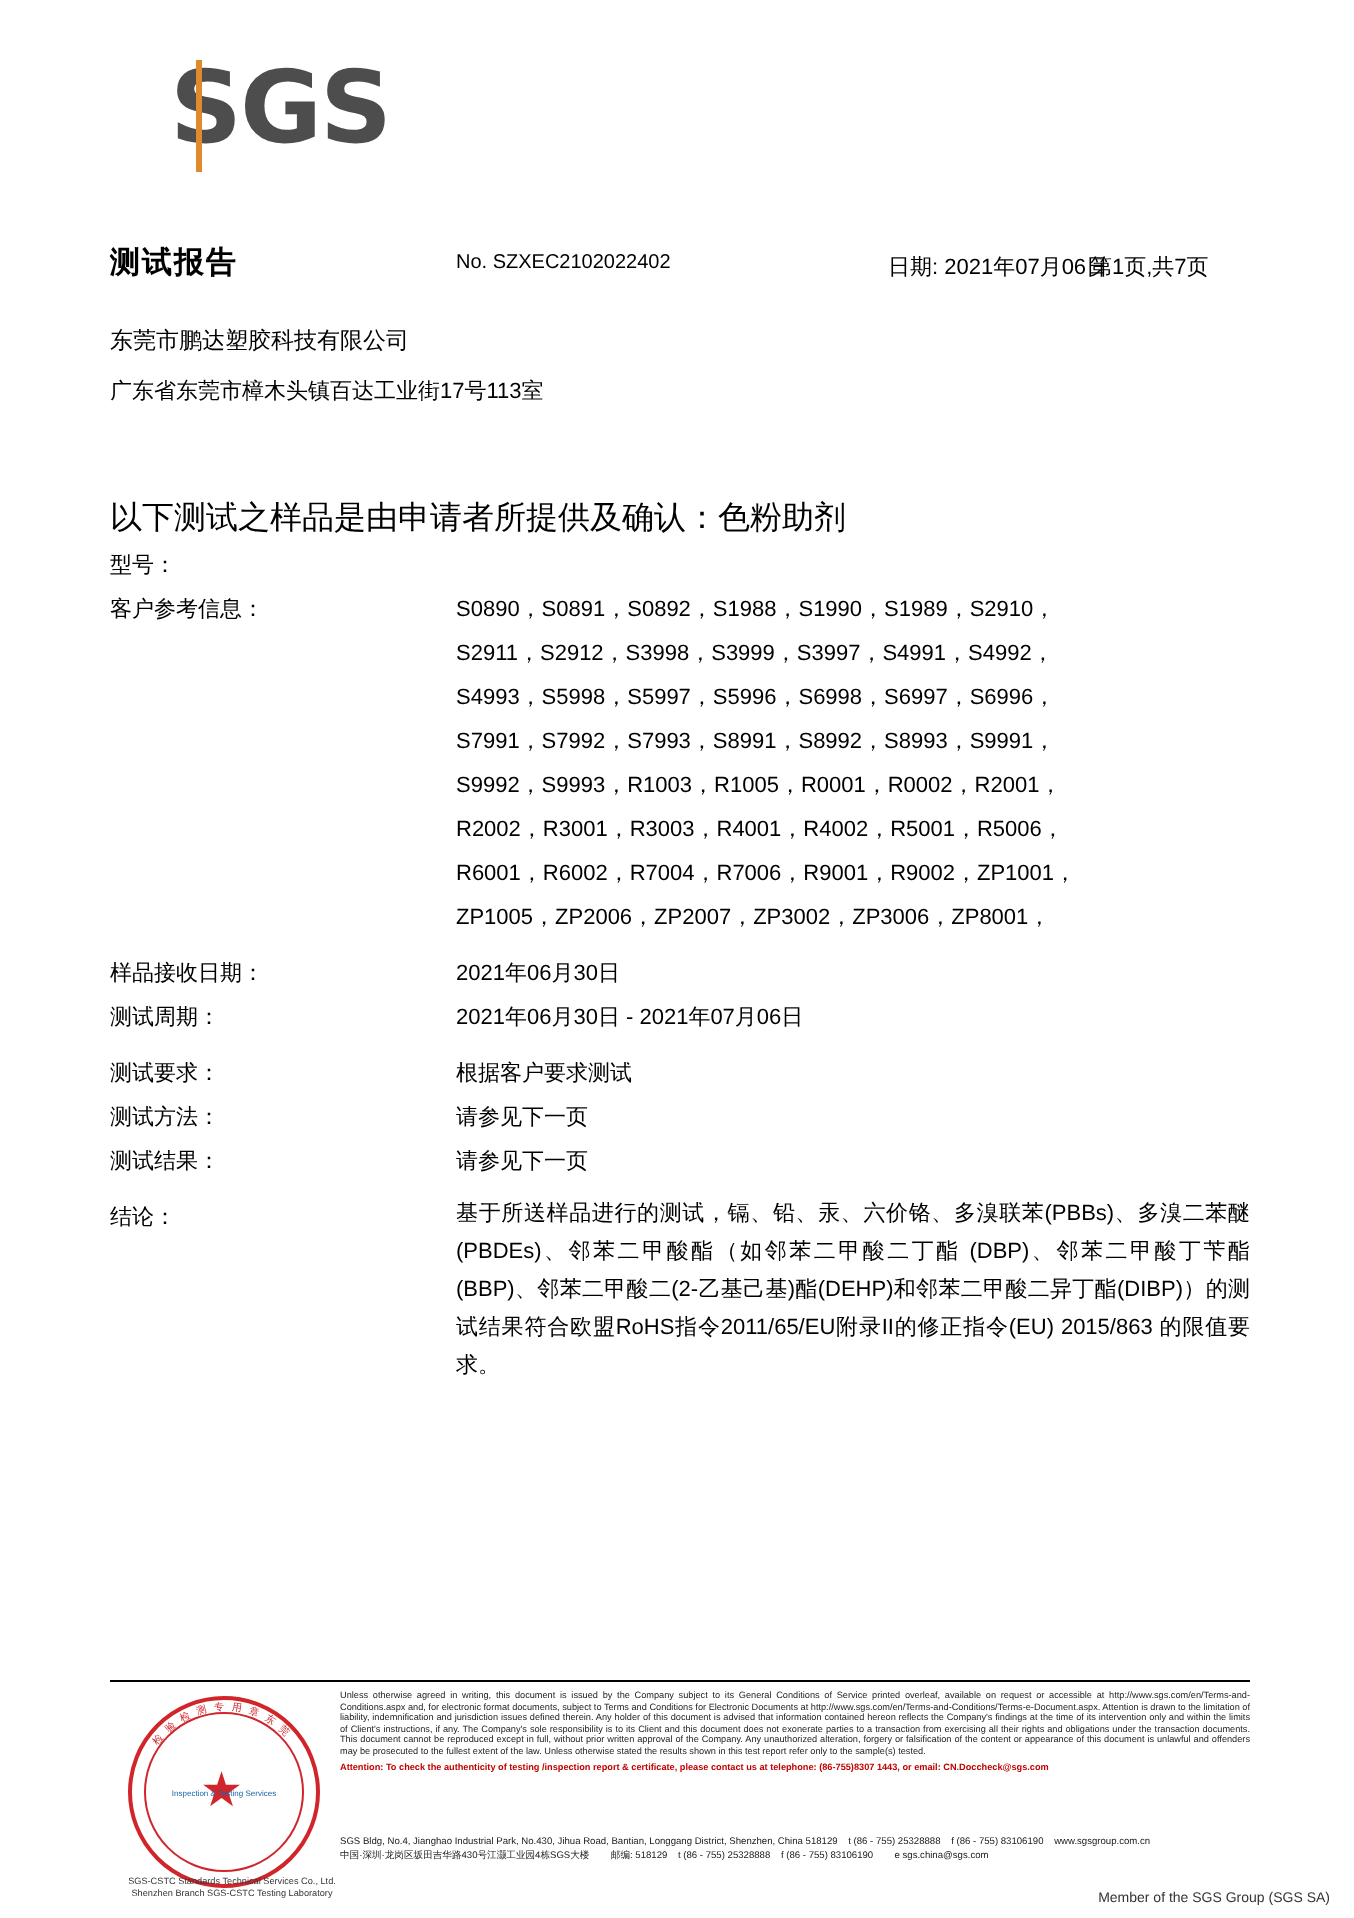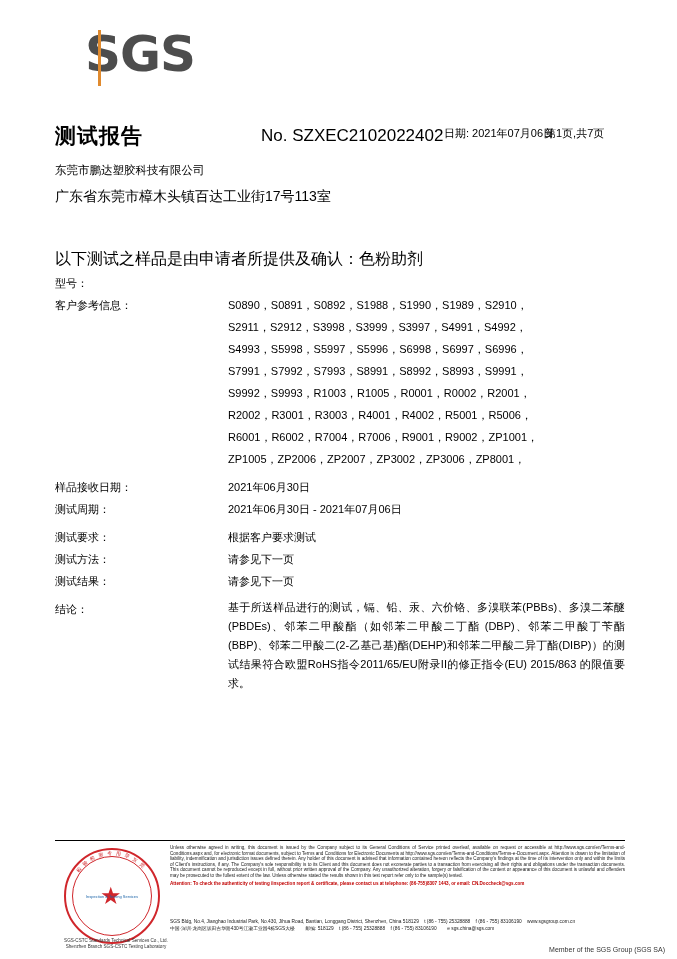--- a/index.html
+++ b/index.html
@@ -43,30 +43,29 @@
     width: 3px;
     height: 56px;
     background: #e08a2e;
   }
 
   
   .report-title {
     position: absolute;
     left: 55px;
     top: 122px;
-    font-size: 21px;
+    font-size: 15px;
     font-weight: bold;
     letter-spacing: 1px;
   }
   .report-no {
     position: absolute;
     left: 228px;
     top: 126px;
-    font-size: 17px;
-    margin-left: 33px;
+    font-size: 10px;
   }
   .report-date {
     position: absolute;
     left: 444px;
     top: 126px;
     font-size: 11px;
   }
   .report-pages {
     position: absolute;
     left: 545px;
@@ -77,21 +76,21 @@
   .company-name {
     position: absolute;
     left: 55px;
     top: 163px;
     font-size: 11.5px;
   }
   .company-addr {
     position: absolute;
     left: 55px;
     top: 188px;
-    font-size: 14px;
+    font-size: 11px;
   }
 
   .sample-decl {
     position: absolute;
     left: 55px;
     top: 249px;
     font-size: 16px;
   }
 
   

